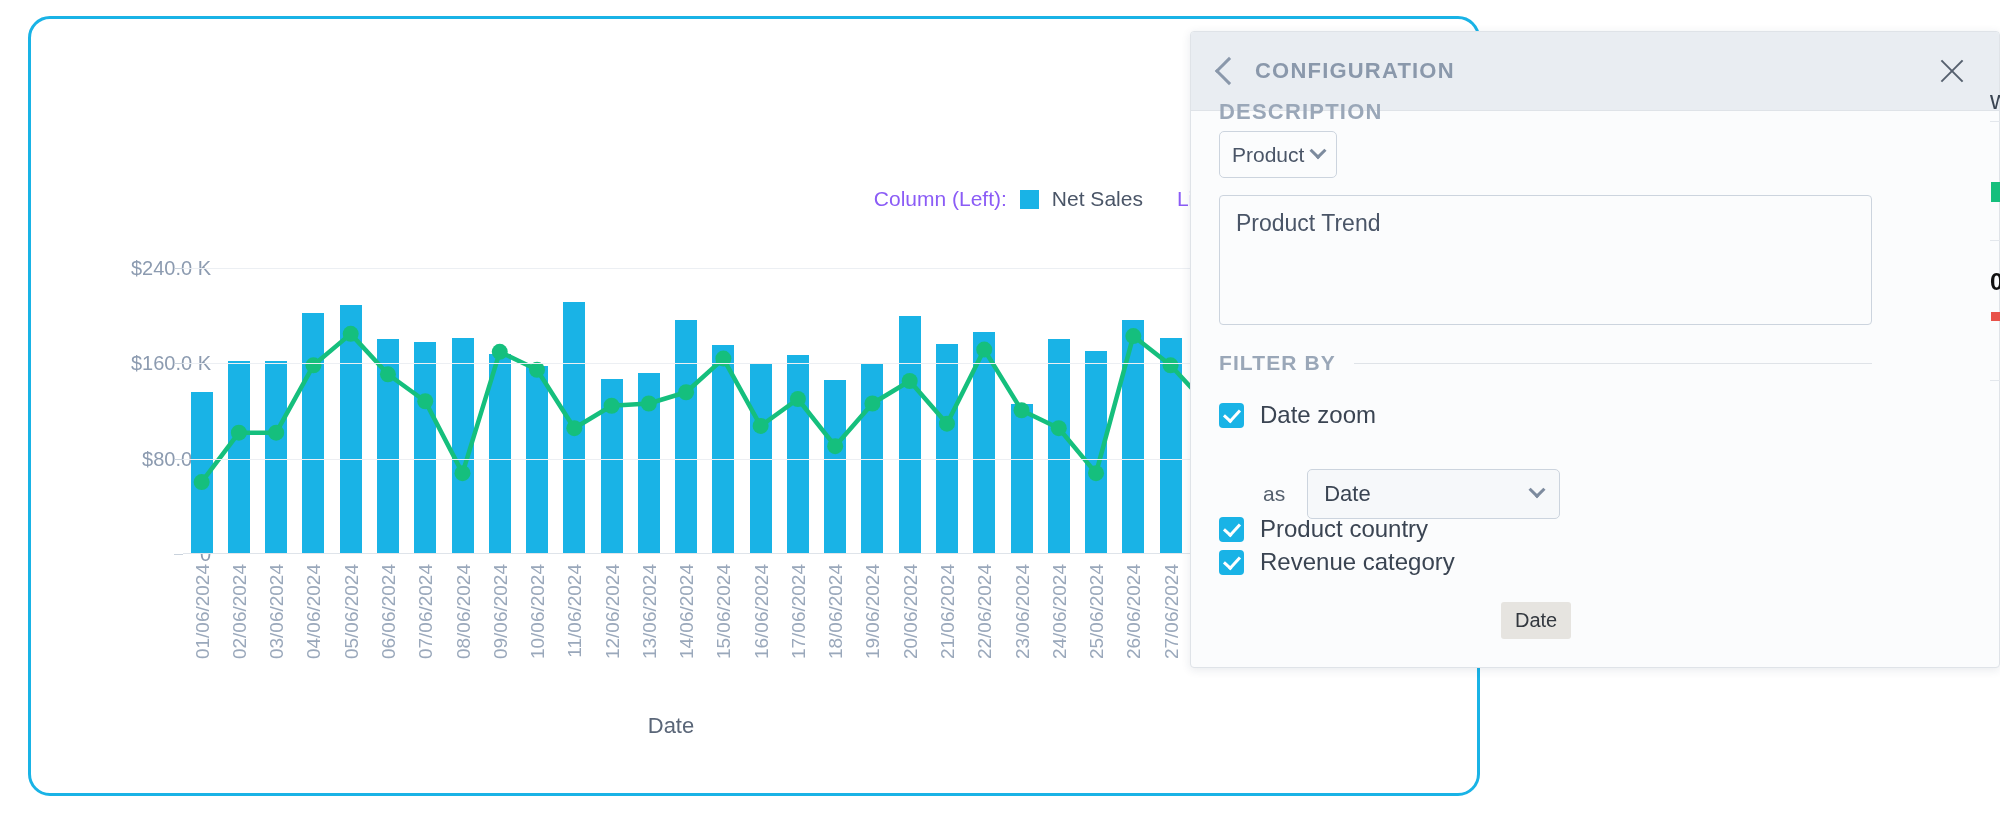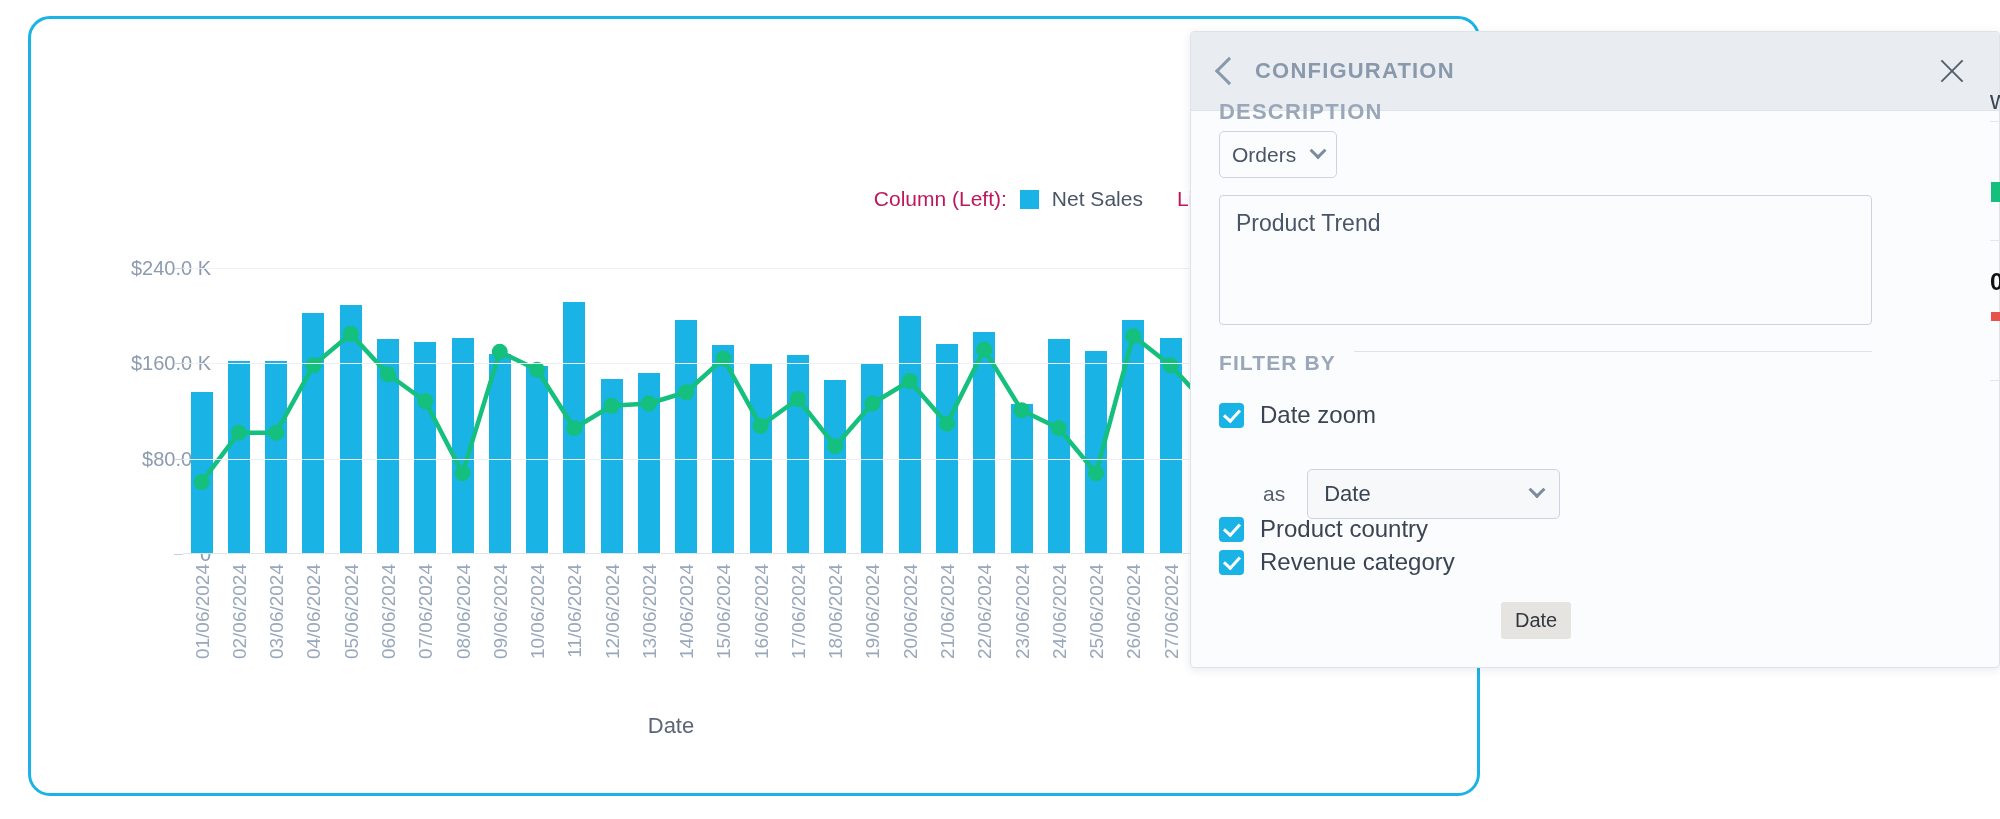--- a/index.html
+++ b/index.html
@@ -34,21 +34,21 @@
   }
   .kebab-btn i { width: 9px; height: 9px; border-radius: 50%; background:#fff; display:block; }
 
   
   .legend {
     position: absolute; right: 38px; top: 168px;
     display: flex; align-items: center; gap: 34px;
     font-size: 21px;
   }
   .legend-group { display: flex; align-items: center; gap: 13px; }
-  .legend-role { color: #be185d; }
+  .legend-role { color: #8b5cf6; }
   .legend-name { color: #4a5567; }
   .sw-square { width: 19px; height: 19px; background: #19b3e6; display:block; }
   .sw-circle { width: 19px; height: 19px; border-radius: 50%; background: #15bf7d; display:block; }
 
   
   .plot-wrap { position: absolute; left: 0; top: 225px; width: 1452px; height: 330px; }
   .y-left {
     position: absolute; left: 30px; top: 0; width: 150px; height: 310px;
   }
   .y-left div, .y-right div {
@@ -136,21 +136,21 @@
     transform: rotate(45deg) translate(-3px,-3px);
   }
   .desc-box {
     position: absolute; left: 28px; top: 84px;
     width: 653px; height: 130px;
     background: #fbfcfd; border: 1px solid #ccd4de; border-radius: 4px;
     padding: 14px 16px; font-size: 23px; color: #4a5567;
   }
   .filter-head {
     position: absolute; left: 28px; top: 240px; width: 653px;
-    display: flex; align-items: flex-start; gap: 18px;
+    display: flex; align-items: center; gap: 18px;
   }
   .filter-head span { font-size: 21px; letter-spacing: 1.1px; color: #9aa7b8; font-weight: 700; }
   .filter-head .rule { flex: 1; height: 1px; background: #dfe3e8; }
 
   .chk-row { position: absolute; left: 28px; display: flex; align-items: center; gap: 16px; cursor: pointer; }
   .chk {
     width: 25px; height: 25px; border-radius: 4px; background: #19b3e6;
     position: relative; flex: none;
   }
   .chk:after {
@@ -342,21 +342,21 @@
     <div class="config-header">
       <div class="back-chevron"></div>
       <div class="config-title">CONFIGURATION</div>
       <div class="close-x"></div>
     </div>
 
     <div class="config-body">
       <div class="section-label-clipped">DESCRIPTION</div>
 
       <div class="inherit-select">
-        <span>Orders</span>
+        <span>Product</span>
         <span class="chev-down"></span>
       </div>
 
       <div class="desc-box">Product Trend</div>
 
       <div class="filter-head">
         <span>FILTER BY</span>
         <span class="rule"></span>
       </div>
 

